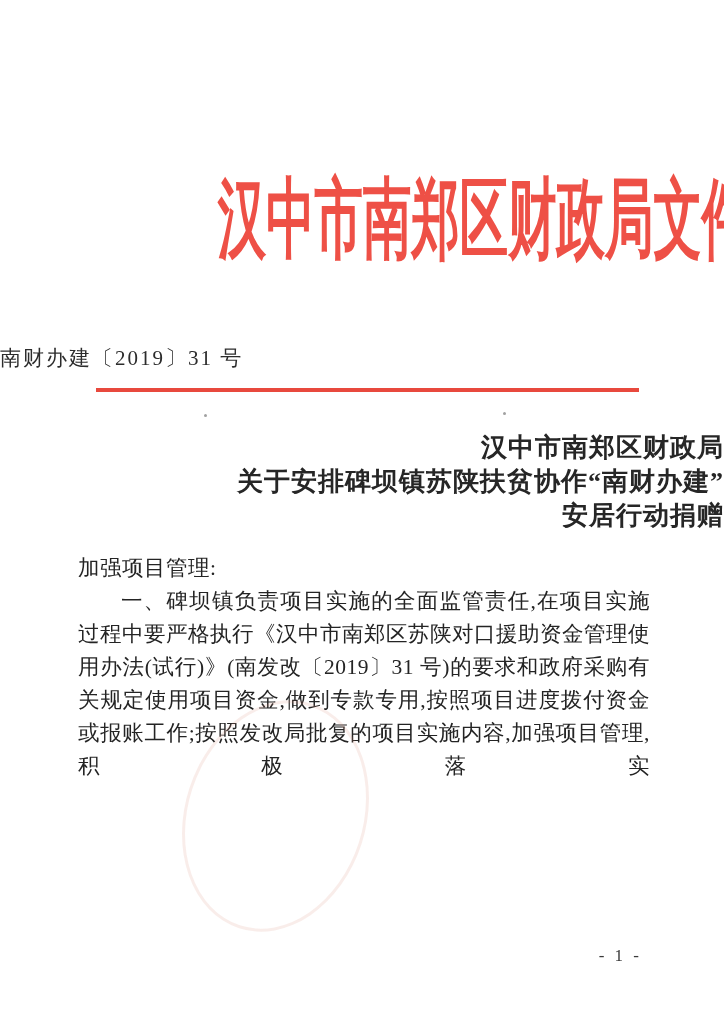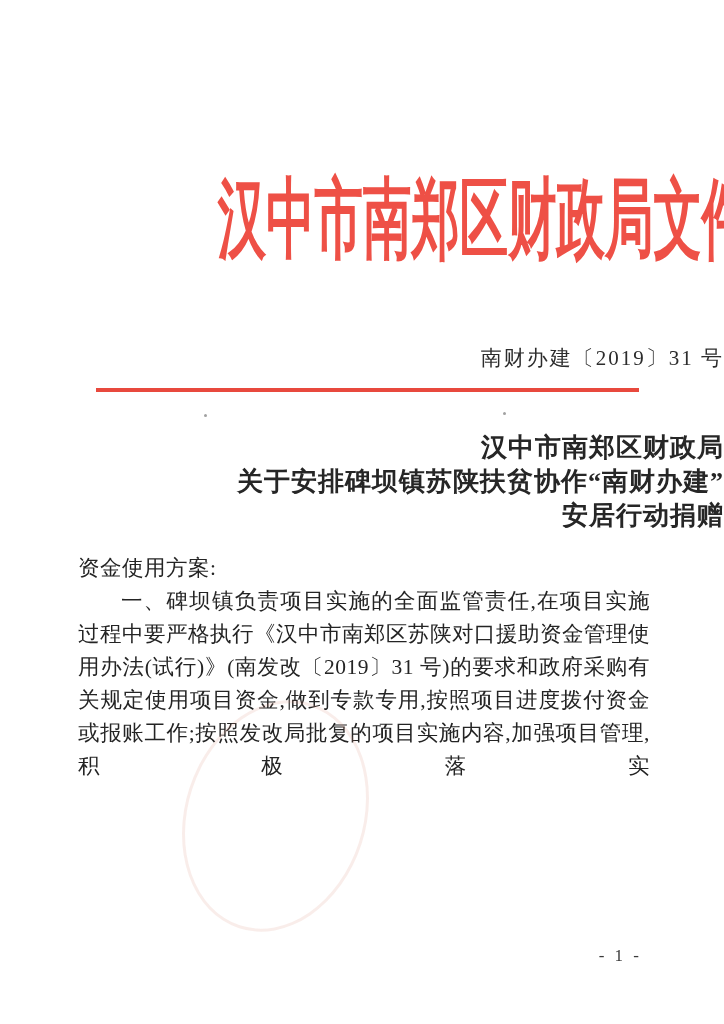--- a/index.html
+++ b/index.html
@@ -35,21 +35,21 @@
     transform: scaleX(0.55);
     transform-origin: 50% 50%;
     letter-spacing: 0px;
   }
   
   .doc-number {
     position: absolute;
     top: 346px;
     left: 0;
     right: 0;
-    text-align: right;
+    text-align: left;
     font-size: 21px;
     line-height: 24px;
     letter-spacing: 2px;
     color: #2c2c2c;
   }
   
   .red-line {
     position: absolute;
     top: 388px;
     left: 96px;
@@ -141,21 +141,21 @@
   <div class="speck s1"></div>
   <div class="speck s2"></div>
 
   <div class="doc-title">
     <div>汉中市南郑区财政局</div>
     <div>关于安排碑坝镇苏陕扶贫协作“南财办建”</div>
     <div>安居行动捐赠</div>
   </div>
 
   <div class="body-text">
-    <p class="salutation">资金使用方案:</p>
+    <p class="salutation">加强项目管理:</p>
     <p class="continued">一、碑坝镇负责项目实施的全面监管责任,在项目实施过程中要严格执行《汉中市南郑区苏陕对口援助资金管理使用办法(试行)》(南发改〔2019〕31 号)的要求和政府采购有关规定使用项目资金,做到专款专用,按照项目进度拨付资金或报账工作;按照发改局批复的项目实施内容,加强项目管理,积极落实</p>
   </div>
 
   <div class="stain"></div>
 
   <div class="page-number">- 1 -</div>
 
 </div>
 
 </body></html>

